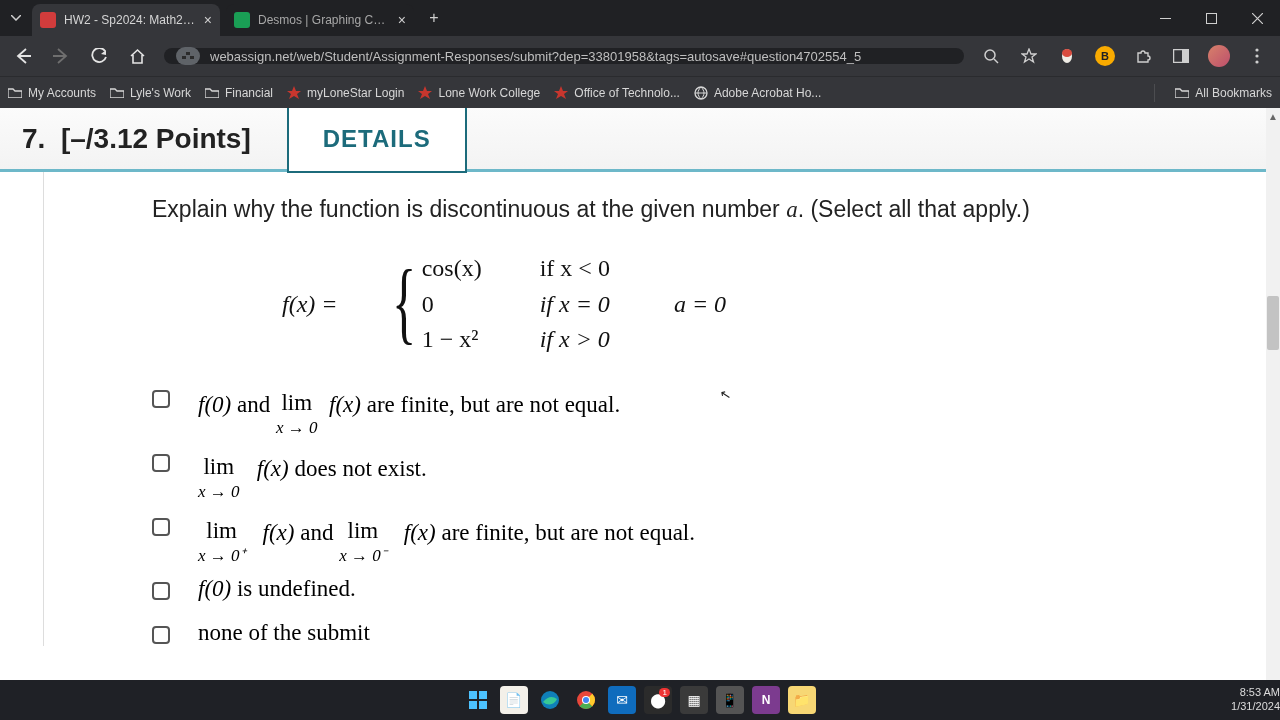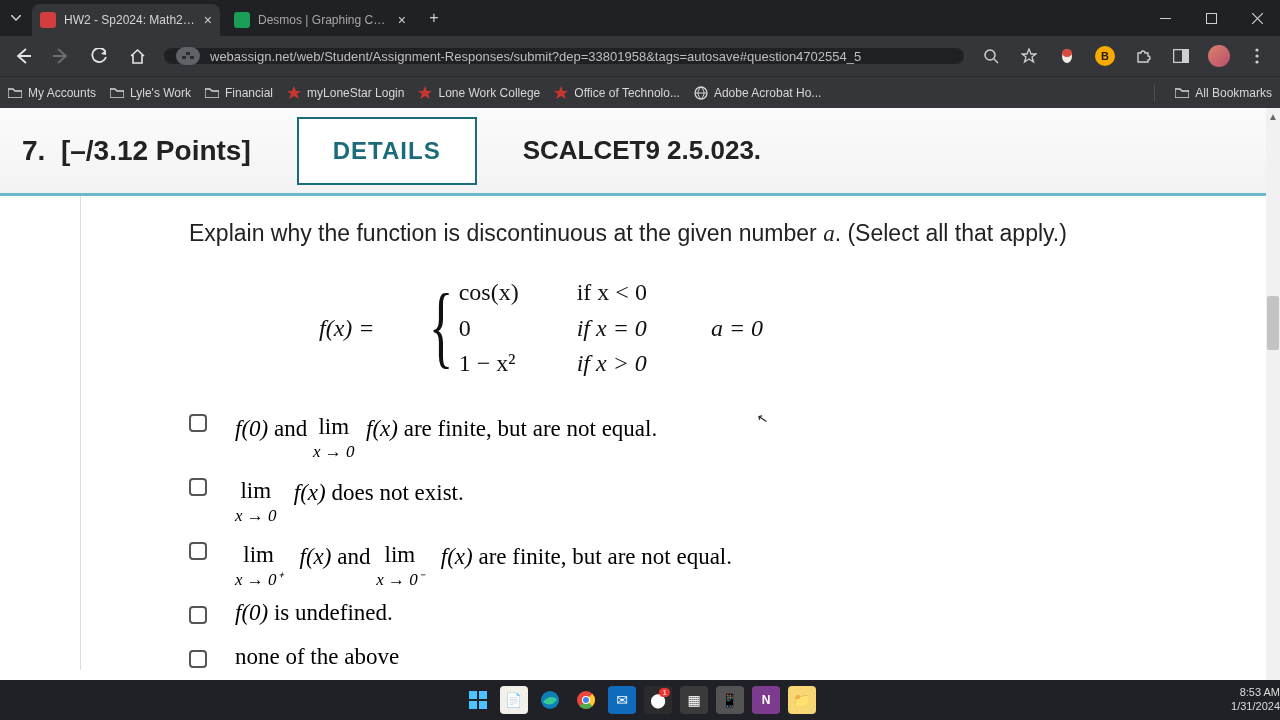--- a/index.html
+++ b/index.html
@@ -21,25 +21,25 @@
   .urlbar .site-icon { width:24px; height:18px; background:#5f6368; border-radius:9px; margin-right:10px; display:flex; align-items:center; justify-content:center; font-size:10px; color:#202124;}
   .toolicon { width:34px; height:34px; display:flex; align-items:center; justify-content:center; color:#cfcfcf; font-size:14px; }
   .circle-y { width:20px; height:20px; border-radius:10px; background:#f9ab00; color:#202124; font-size:11px; font-weight:700; display:flex; align-items:center; justify-content:center; }
   .avatar { width:22px; height:22px; border-radius:11px; background:linear-gradient(135deg,#d7816a,#bd4f6c); }
   .bookbar { background:#35363a; height:32px; border-top:1px solid #2a2b2e; display:flex; align-items:center; padding:0 8px; gap:14px; font-size:12px; color:#d7d7d7; }
   .bm { display:flex; align-items:center; gap:6px; white-space:nowrap; }
   .bm .fold { width:14px; height:11px; display:inline-block;}
   .bookbar .spacer { flex:1; }
   .bookbar .sep { width:1px; height:18px; background:#4c4d50; margin:0 6px; }
   .content-wrap { position:relative; height:calc(720px - 36px - 40px - 32px - 40px); overflow:hidden; background:#fff;}
-  .qheader { height:88px; background:linear-gradient(#fbfbfb,#f3f3f3); display:flex; align-items:center; padding:0 22px; gap:46px; border-bottom:3px solid #6db8c9;}
+  .qheader { height:64px; background:linear-gradient(#fbfbfb,#f3f3f3); display:flex; align-items:center; padding:0 22px; gap:36px; border-bottom:3px solid #6db8c9;}
   .qnum { font-size:28px; font-weight:700; color:#222; }
   .details-btn { border:2px solid #1c6b7b; color:#1c6b7b; font-size:24px; font-weight:700; letter-spacing:1px; padding:18px 34px; background:#fff; }
   .qref { font-size:26px; font-weight:700; color:#222; }
-  .qbody { padding:24px 0 0 108px; position:relative; border-left:1px solid #ddd; margin-left:80px;}
+  .qbody { padding:24px 0 0 108px; position:relative; border-left:1px solid #ddd; margin-left:43px;}
   .prompt { font-size:23px; color:#222; margin-bottom:28px;}
   .prompt .ital { font-style:italic; font-family:"Times New Roman",serif; }
   .eqrow { display:flex; align-items:center; gap:44px; margin:8px 0 26px 130px; font-family:"Times New Roman",serif; font-size:24px; color:#111;}
   .bracegrp { display:flex; align-items:center; }
   .brace { font-size:92px; line-height:0.85; font-family:"Times New Roman",serif; transform:scaleX(0.55); margin-right:-4px; position:relative; top:-2px;}
   .pieces { display:inline-block;}
   .prow { display:flex; gap:26px; line-height:1.48; }
   .prow .le { min-width:92px; }
   .fx { font-style:italic; }
   .opts { margin-left:0; }
@@ -230,21 +230,20 @@
   <div class="scroll-track">
     <div class="scroll-up">▲</div>
     <div class="scroll-thumb"></div>
   </div>
 
   <div class="qheader">
     <span class="qnum">
       <span>7.</span>&nbsp;&nbsp;<span>[–/3.12 Points]</span>
     </span>
     <button class="details-btn">DETAILS</button>
-    <span class="qref">SCALCET9 2.5.023.</span>
   </div>
 
   <div class="qbody">
     <div class="prompt">
       <span>Explain why the function is discontinuous at the given number </span><span class="ital">a</span><span>. (Select all that apply.)</span>
     </div>
 
     <div class="eqrow">
       <span class="fx"><i>f</i>(<i>x</i>) = </span>
       <div class="bracegrp">
@@ -292,21 +291,21 @@
           <span class="limwrap"><span class="top">lim</span><br><span class="bot fx">x → 0⁻</span></span>
           &nbsp;&nbsp;<span class="fx"><i>f</i>(<i>x</i>)</span> are finite, but are not equal.
         </div>
       </div>
       <div class="opt">
         <div class="chk"></div>
         <div><span class="fx"><i>f</i>(0)</span> is undefined.</div>
       </div>
       <div class="opt">
         <div class="chk"></div>
-        <div>none of the above</div>
+        <div>none of the submit</div>
       </div>
     </div>
   </div>
 </div>
 
 <div class="taskbar">
   <div class="taskcenter">
     <div class="ticon">
         <svg width="18" height="18">
           <rect x="0" y="0" width="8" height="8" fill="#4cc2ff"></rect>

